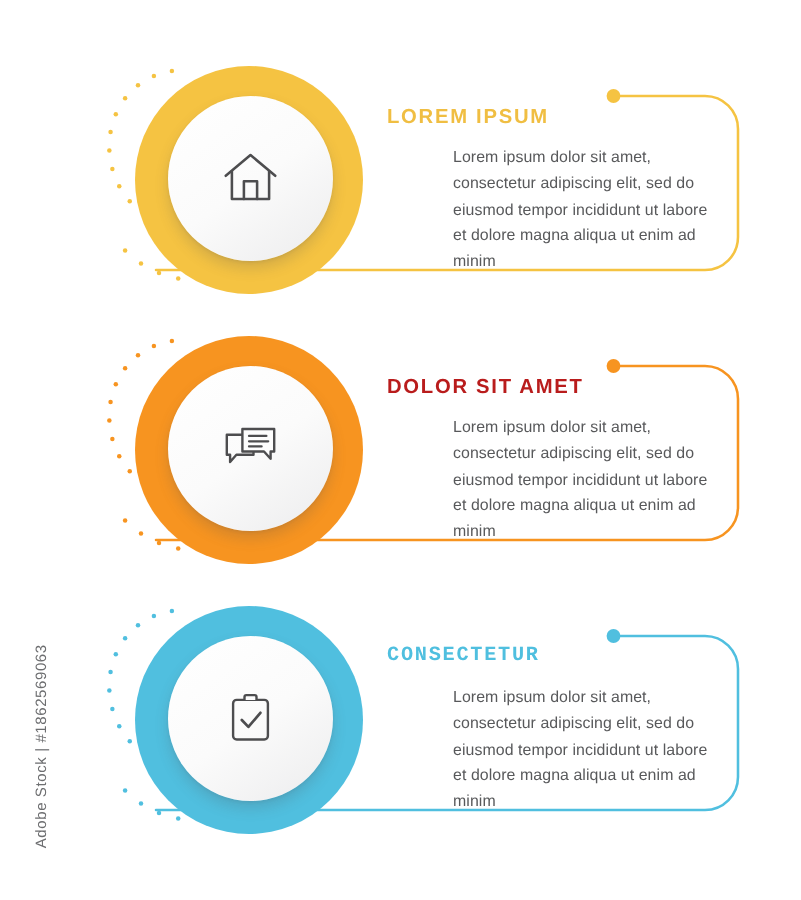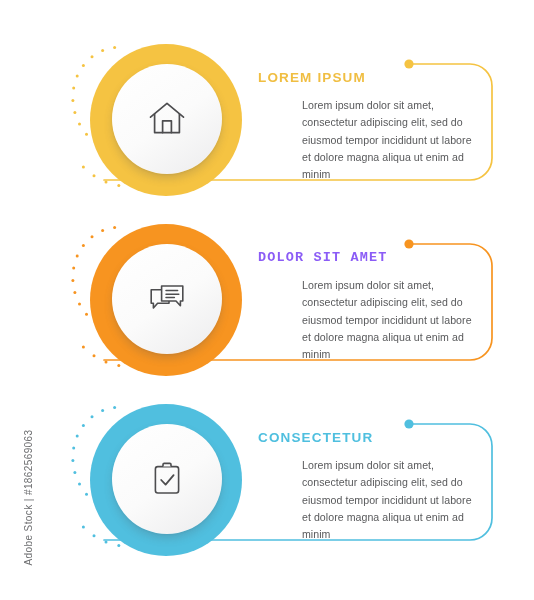--- a/index.html
+++ b/index.html
@@ -202,21 +202,21 @@
       <svg width="42" height="42" viewBox="0 0 42 42">
         <path d="M5.2 11.8 L23.0 11.8 L23.0 25.2 L11.6 25.2 L7.4 30.0 L7.4 25.2 L5.2 25.2 Z" fill="none" stroke="#4d4d4f" stroke-width="1.6" stroke-linejoin="round" stroke-linecap="round"></path>
         <path d="M15.6 8.0 L36.8 8.0 L36.8 23.0 L34.4 23.0 L34.4 27.8 L30.0 23.0 L15.6 23.0 Z" fill="#fdfdfd" stroke="#4d4d4f" stroke-width="1.6" stroke-linejoin="round" stroke-linecap="round"></path>
         <line x1="20.0" y1="12.6" x2="31.6" y2="12.6" stroke="#4d4d4f" stroke-width="1.5" stroke-linecap="round"></line>
         <line x1="20.0" y1="16.2" x2="32.8" y2="16.2" stroke="#4d4d4f" stroke-width="1.5" stroke-linecap="round"></line>
         <line x1="20.0" y1="19.6" x2="28.4" y2="19.6" stroke="#4d4d4f" stroke-width="1.5" stroke-linecap="round"></line>
       </svg>
     </div>
 
     <div class="text-block">
-      <div class="step-title" style="color: #8b5cf6; font-family: Liberation Mono, monospace;">DOLOR SIT AMET</div>
+      <div class="step-title" style="color: #b91c1c;">DOLOR SIT AMET</div>
       <div class="step-body" style="color: rgb(88, 89, 91);">Lorem ipsum dolor sit amet, consectetur adipiscing elit, sed do eiusmod tempor incididunt ut labore et dolore magna aliqua ut enim ad minim</div>
     </div>
   </div>
 
   <div class="step" id="step-2">
 
     <svg class="connector" viewBox="0 0 534 180">
       <path class="conn-line" d="M 86 150 L 452 150 A 22 22 0 0 0 474 128 L 474 56 A 22 22 0 0 0 452 34 L 392 34" fill="none" stroke-width="1.7" stroke-linecap="round" stroke="#50bfdf"></path>
       <circle class="conn-dot" cx="391" cy="34" r="4.6" fill="#50bfdf"></circle>
     </svg>
@@ -247,20 +247,20 @@
 
     <div class="disc">
       <svg width="42" height="42" viewBox="0 0 42 42">
         <rect x="9.4" y="8.6" width="23.2" height="26.4" rx="2.4" fill="none" stroke="#4d4d4f" stroke-width="1.6"></rect>
         <path d="M17.0 8.6 L17.0 6.6 C17.0 5.9 17.5 5.4 18.2 5.4 L23.8 5.4 C24.5 5.4 25.0 5.9 25.0 6.6 L25.0 8.6" fill="#fdfdfd" stroke="#4d4d4f" stroke-width="1.6" stroke-linejoin="round"></path>
         <path d="M15.2 22.0 L19.6 26.6 L27.6 17.2" fill="none" stroke="#4d4d4f" stroke-width="1.8" stroke-linecap="round" stroke-linejoin="round"></path>
       </svg>
     </div>
 
     <div class="text-block">
-      <div class="step-title" style="color: rgb(79, 191, 223);">CONSECTETUR</div>
+      <div class="step-title" style="color: rgb(79, 191, 223); font-family: Liberation Mono, monospace;">CONSECTETUR</div>
       <div class="step-body" style="color: rgb(88, 89, 91);">Lorem ipsum dolor sit amet, consectetur adipiscing elit, sed do eiusmod tempor incididunt ut labore et dolore magna aliqua ut enim ad minim</div>
     </div>
   </div>
 
   <div class="watermark">Adobe Stock | #1862569063</div>
 
 </div>
 
 </body></html>

